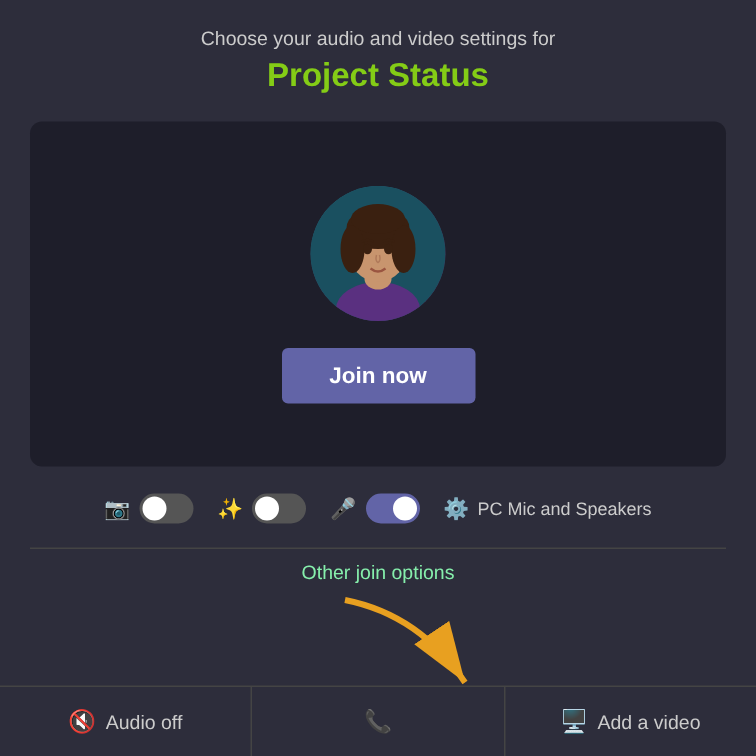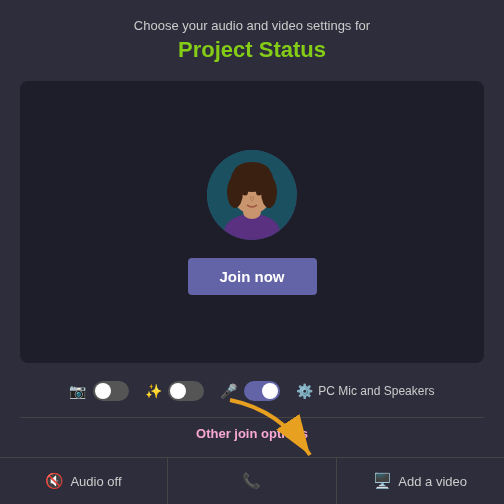--- a/index.html
+++ b/index.html
@@ -28,21 +28,21 @@
     .meeting-title {
       font-size: 22px;
       font-weight: 700;
       color: #84cc16;
     }
 
     .video-area {
       background-color: #1e1e2a;
       margin: 8px 20px 10px;
       border-radius: 8px;
-      height: 282px;
+      height: 230px;
       display: flex;
       flex-direction: column;
       align-items: center;
       justify-content: center;
       gap: 18px;
     }
 
     .avatar-circle {
       width: 90px;
       height: 90px;
@@ -134,22 +134,22 @@
 
     .divider {
       height: 1px;
       background: #444;
       margin: 8px 20px;
     }
 
     .other-join-label {
       text-align: center;
       font-size: 13px;
-      font-weight: 700;
-      color: #f9a8d4;
+      font-weight: 400;
+      color: #86efac;
       margin-bottom: 8px;
     }
 
     .arrow-container {
       position: absolute;
       left: 220px;
       top: 390px;
       pointer-events: none;
     }
 

